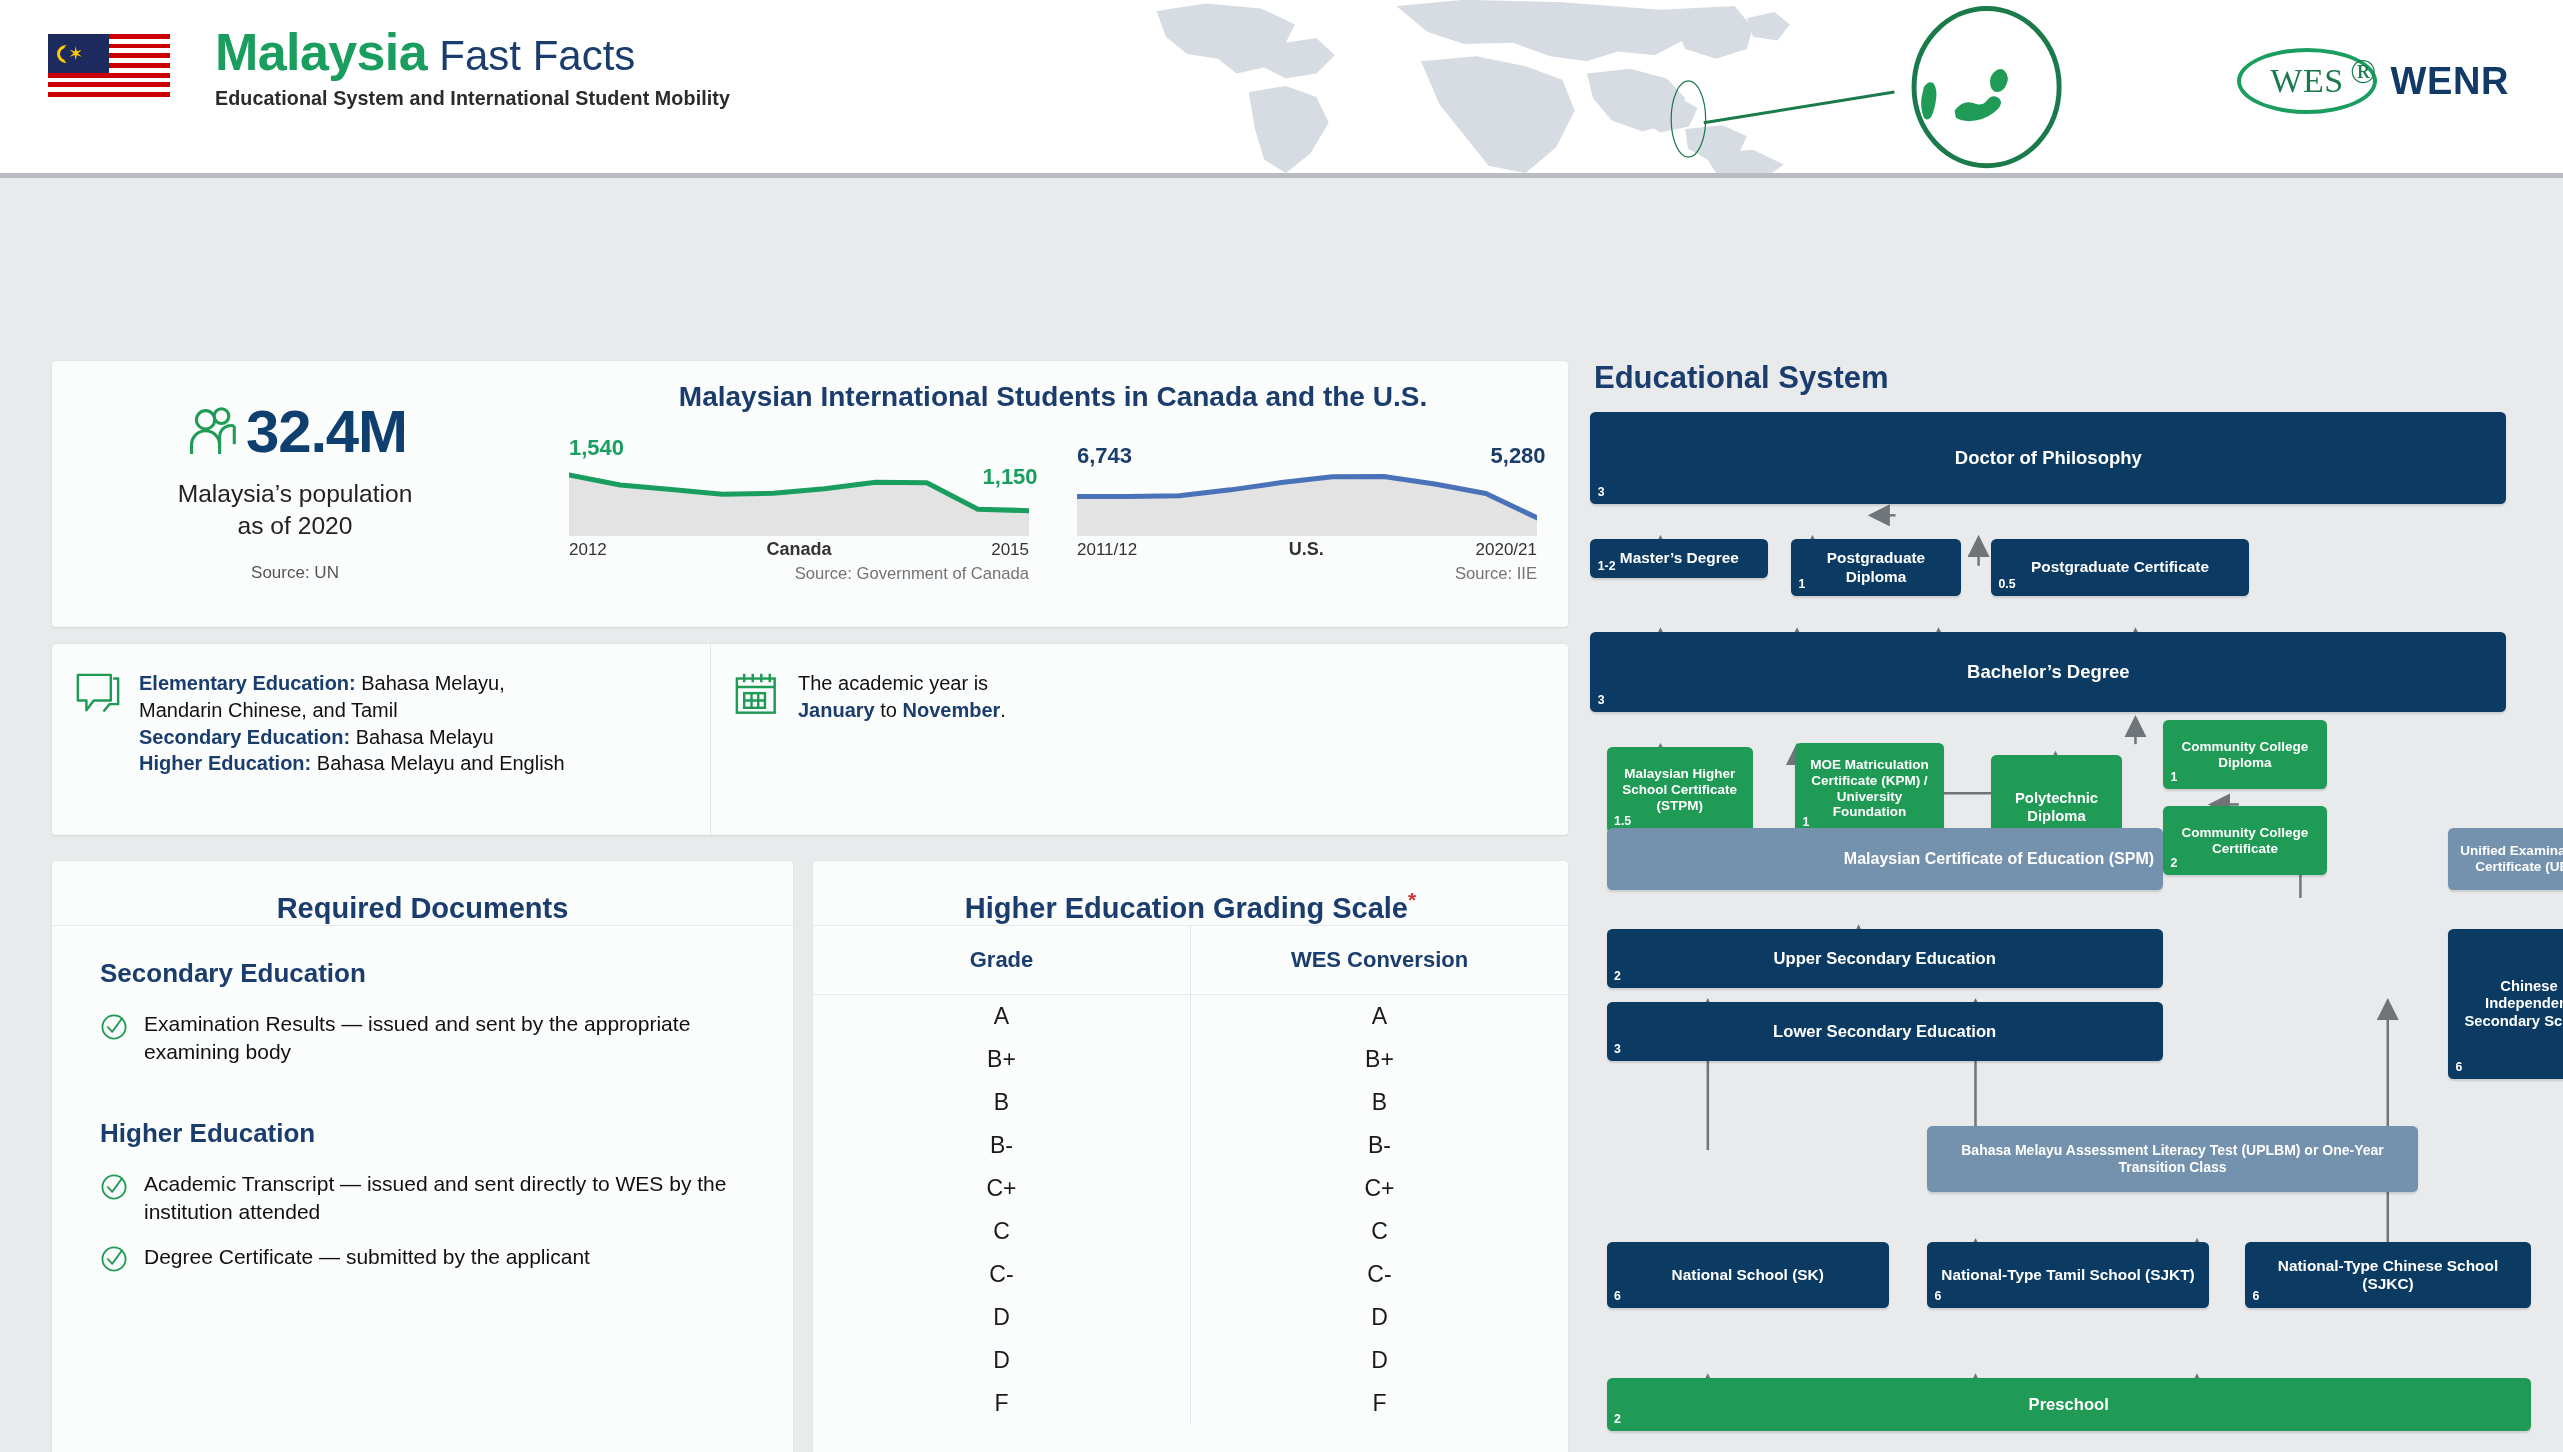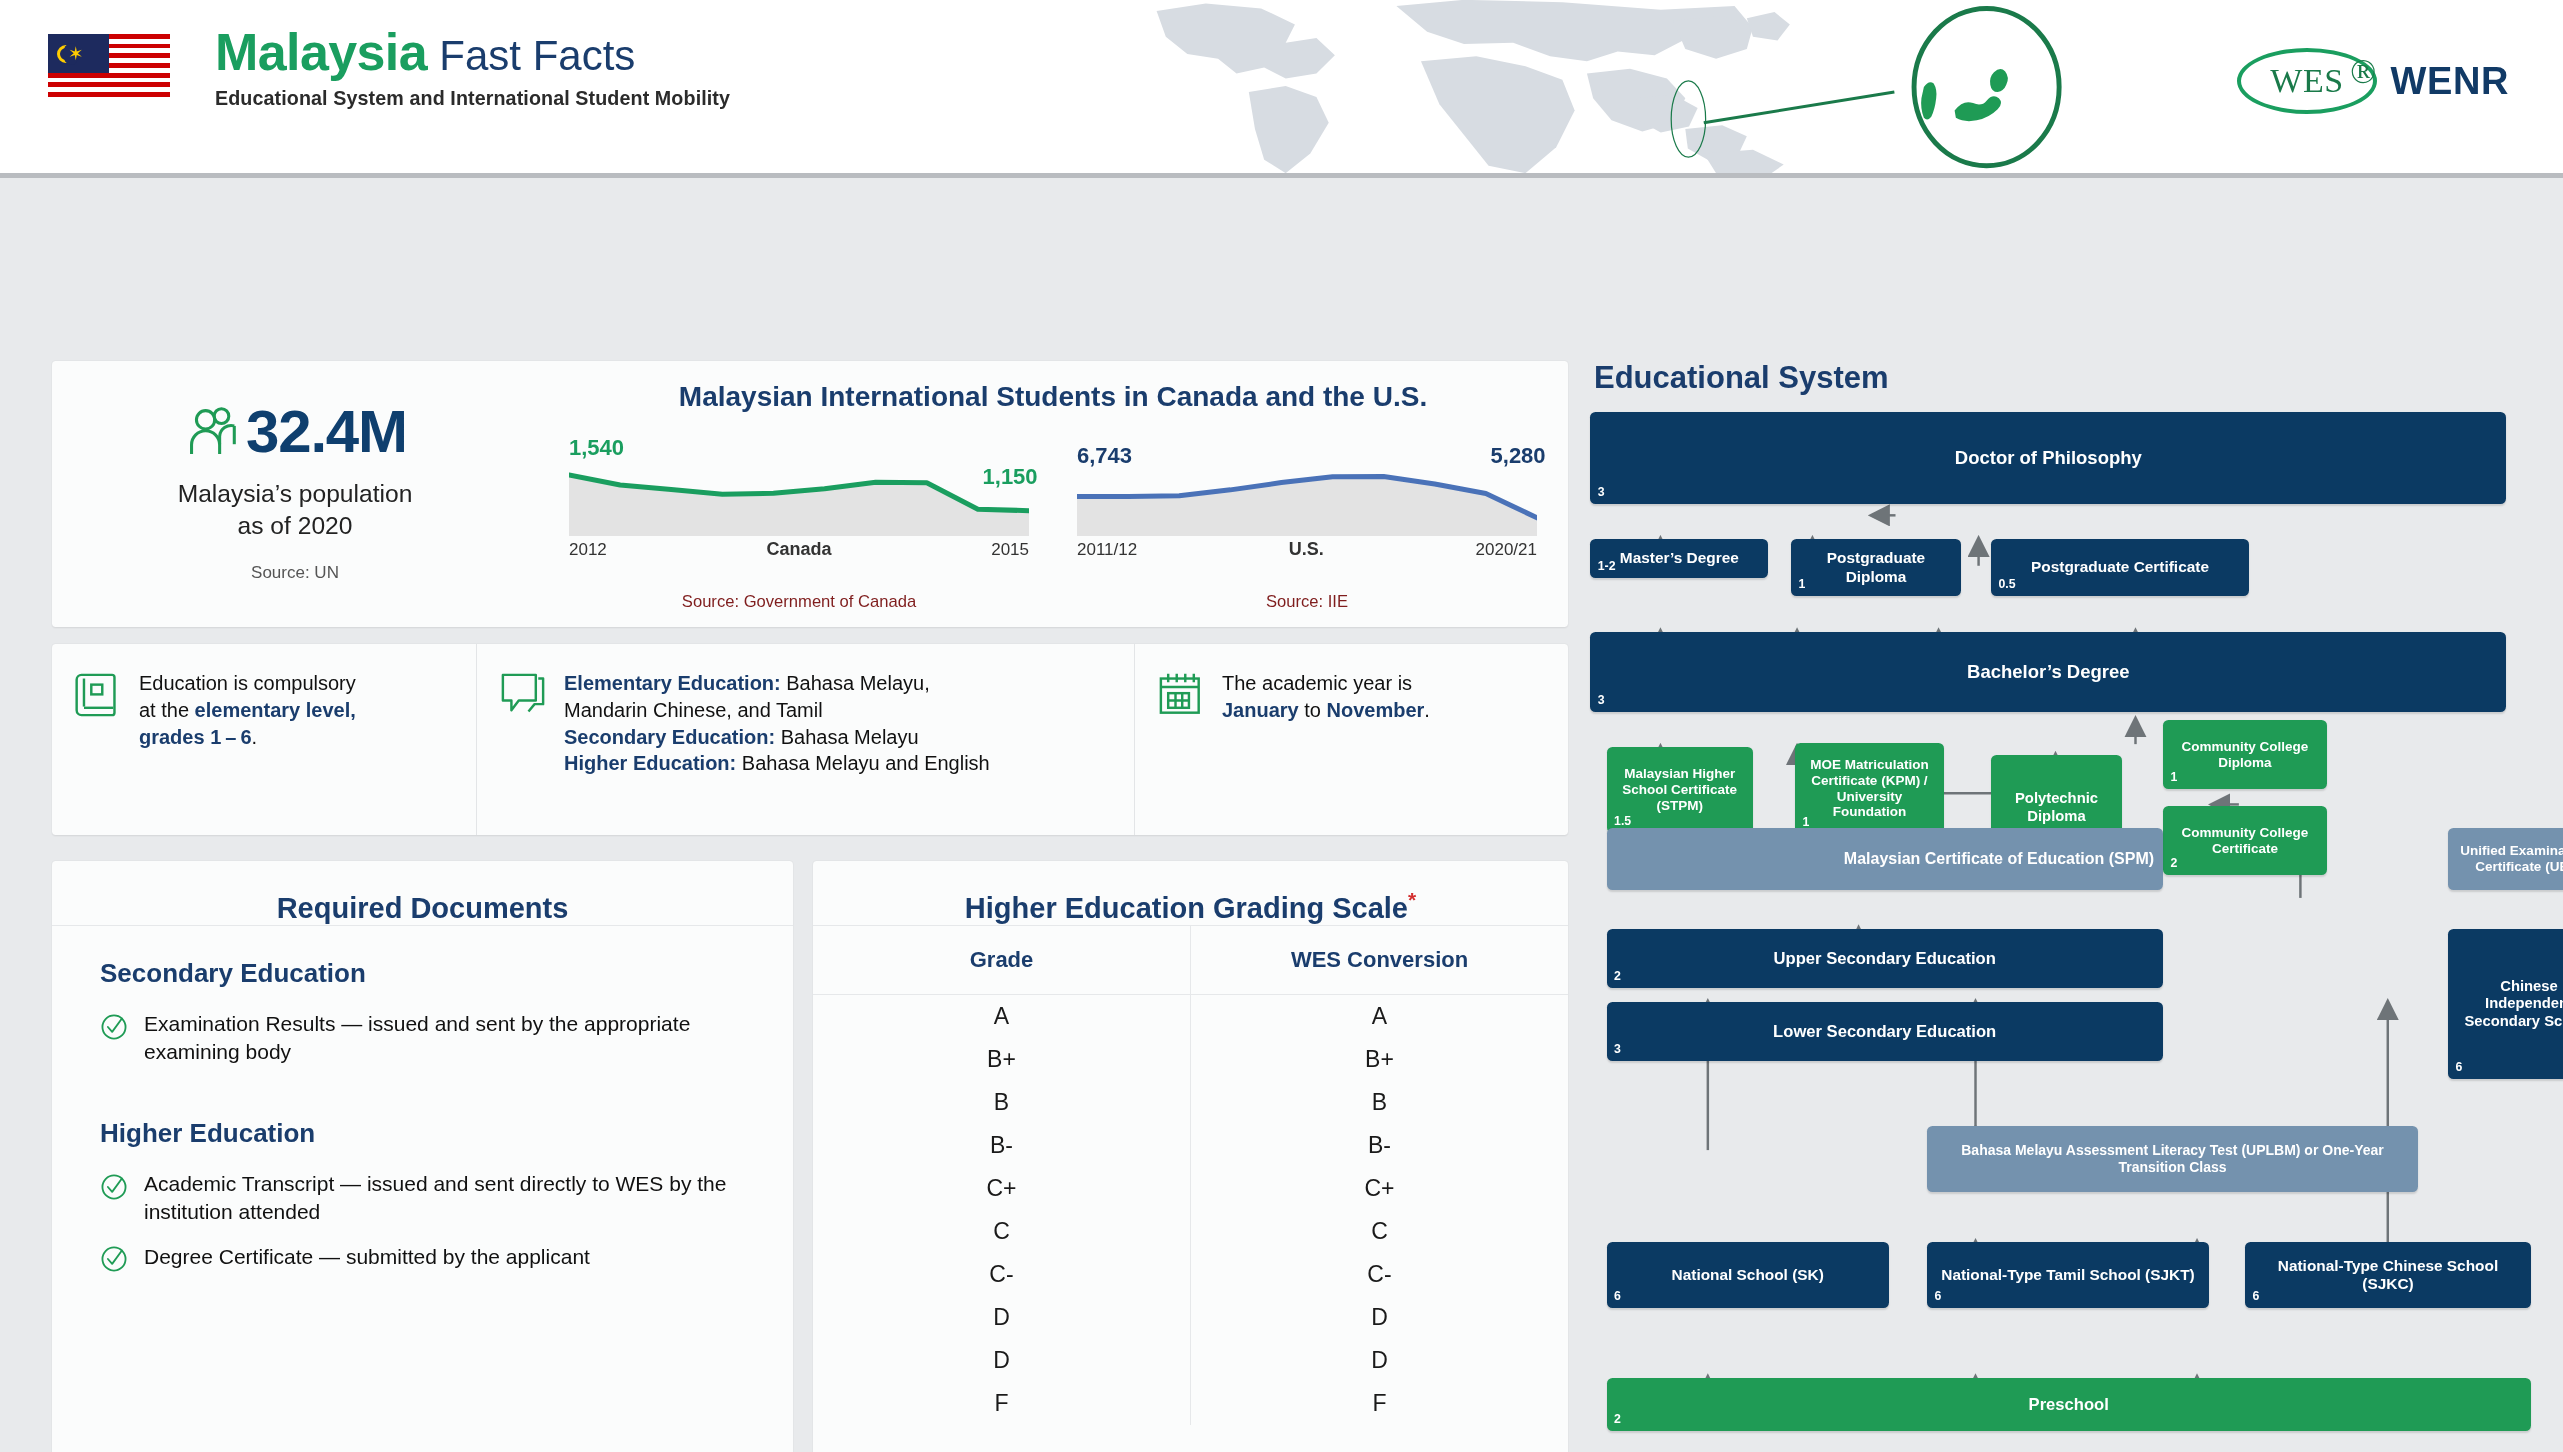--- a/index.html
+++ b/index.html
@@ -86,21 +86,21 @@
   .chartbox { flex: 1; position: relative; }
   .chart-labels { position: relative; height: 32px; }
   .chart-val { position: absolute; font-size: 22px; font-weight: 800; }
   .chart-val.left { left: 0; top: 0; }
   .chart-val.right { right: -8.6px; top: 29.5px; }
   .chart-val.ca { color: #1a9e5f; }
   .chart-val.us { color: #1a3d6d; }
   .chart-svg { display: block; width: 100%; height: 69px; }
   .chart-axis { display: flex; justify-content: space-between; align-items: baseline; margin-top: 3.7px; font-size: 17px; color: #333; }
   .chart-axis .mid { font-weight: 700; font-size: 18px; }
-  .chart-source { text-align: center; margin-top: 32px; font-size: 16.6px; color: #7f1d1d; }
+  .chart-source { text-align: right; margin-top: 4px; font-size: 16.6px; color: #737373; }
 
   
   #facts { position: absolute; left: 52px; top: 466px; width: 1516px; height: 191px; display: flex; }
   .fact { position: relative; padding: 26px 21px 0 21px; display: flex; gap: 16px; }
   .fact + .fact { border-left: 1.2px solid #e3e5e7; }
   .fact-f1 { width: 424px; }
   .fact-f2 { width: 658px; }
   .fact-f3 { width: 434px; }
   .fact-icon svg { width: 50px; height: 50px; display: block; }
   .fact-text { font-size: 20px; line-height: 1.34; color: #111; }
@@ -268,31 +268,20 @@
             <span>2020/21</span>
           </div>
           <div class="chart-source">Source: IIE</div>
         </div>
 
       </div>
     </div>
   </div>
 
   <div id="facts" class="card">
-    <div class="fact fact-f1">
-      <span class="fact-icon">
-        <svg viewBox="0 0 82 82">
-          <path d="M14 8 h50 a4 4 0 0 1 4 4 v58 a4 4 0 0 1 -4 4 h-50 a8 8 0 0 1 -8 -8 v-50 a8 8 0 0 1 8 -8 z" fill="none" stroke="#1f9b55" stroke-width="4"></path>
-          <path d="M18 14 v46" fill="none" stroke="#1f9b55" stroke-width="4"></path>
-          <rect x="30" y="24" width="18" height="16" fill="none" stroke="#1f9b55" stroke-width="4"></rect>
-          <path d="M18 62 h48" fill="none" stroke="#1f9b55" stroke-width="4"></path>
-        </svg>
-      </span>
-      <span class="fact-text"><span>Education is compulsory</span><br><span>at the </span><b>elementary level,</b><br><b>grades 1 – 6</b><span>.</span></span>
-    </div>
 
     <div class="fact fact-f2">
       <span class="fact-icon">
         <svg viewBox="0 0 82 82">
           <path d="M8 8 h54 v42 h-28 l-12 16 v-16 h-14 z" fill="none" stroke="#1f9b55" stroke-width="4" stroke-linejoin="round"></path>
           <path d="M66 14 h8 v42 h-14 l-10 12" fill="none" stroke="#1f9b55" stroke-width="4" stroke-linejoin="round"></path>
         </svg>
       </span>
       <span class="fact-text"><b>Elementary Education:</b><span> Bahasa Melayu,</span><br><span>Mandarin Chinese, and Tamil</span><br><b>Secondary Education:</b><span> Bahasa Melayu</span><br><b>Higher Education:</b><span> Bahasa Melayu and English</span></span>
     </div>

